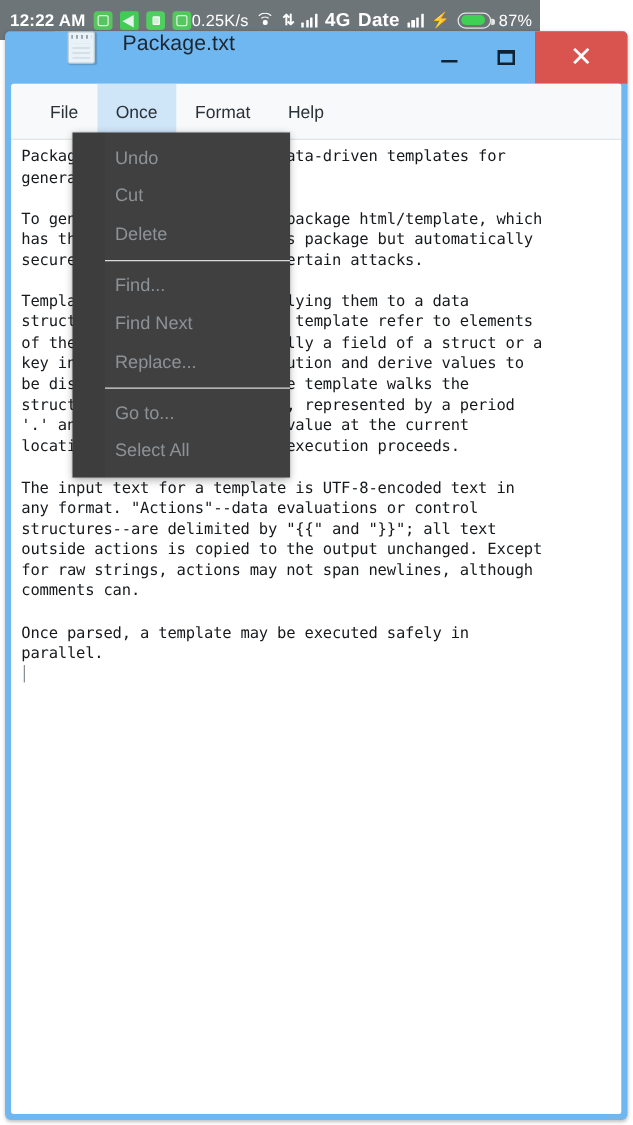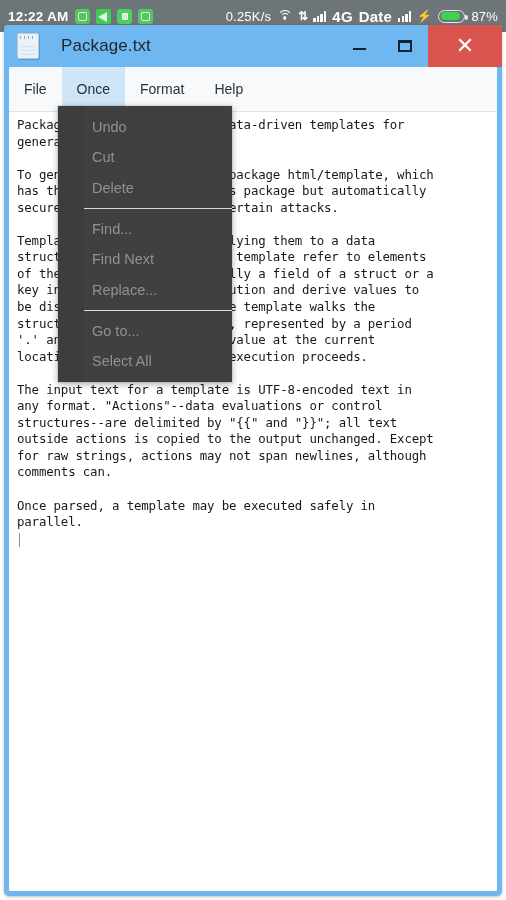--- a/index.html
+++ b/index.html
@@ -5,21 +5,21 @@
   * { margin:0; padding:0; box-sizing:border-box; }
   html,body{
     width:506px; height:900px; overflow:hidden;
     font-family:"Liberation Sans", sans-serif;
     background:#ffffff;
   }
   #screen{ position:relative; width:506px; height:900px; background:#fff; }
 
   
   .statusbar{
-    position:absolute; left:0; top:0; width:506px; height:25px;
+    position:absolute; left:0; top:0; width:432px; height:25px;
     background:#6e7579;
     display:flex; align-items:center;
     padding:16px 8px;
     color:#ffffff;
     font-size:13px; font-weight:bold;
     letter-spacing:.2px;
     font-family:"Liberation Sans", sans-serif;
   }
   .sb-clock{ font-size:13.5px; font-weight:bold; margin-right:7px; white-space:nowrap;}
   .sb-left-icons{ display:flex; align-items:center; gap:6px; }
@@ -97,22 +97,23 @@
     width:498px; height:871px;
     background:#6fb7f0;
     border-radius:4px 4px 5px 5px;
     box-shadow:0 1px 3px rgba(0,0,0,.25);
   }
   .titlebar{
     position:relative;
     height:42px;
     background:#6fb7f0;
     border-radius:4px 4px 0 0;
-    display:flex; align-items:center;
+    display:flex; align-items:flex-start;
     overflow:hidden;
+    margin-left:37px;
   }
   .np-icon{
     width:22px;height:26px; margin-left:13px;
     background:#e8f2f8;
     border:1px solid #b9ccd6;
     border-radius:2px;
     position:relative;
     box-shadow:1px 1px 1px rgba(0,0,0,.18);
   }
   .np-icon::before{
@@ -148,21 +149,21 @@
     position:absolute; left:5px; top:42px;
     width:488px; height:824px;
     background:#ffffff;
     border-radius:2px;
     overflow:hidden;
   }
   .menubar{
     height:45px; background:#f7f9fa;
     border-bottom:1px solid #dfe5e8;
     display:flex; align-items:stretch;
-    padding-left:0;
+    padding-left:16px;
   }
   .menu-item{
     padding:0 15px;
     display:flex; align-items:center;
     font-size:14px; color:#2b3237;
     cursor:pointer;
   }
   .menu-item.active{ background:#cfe5f8; }
 
   .editor{

